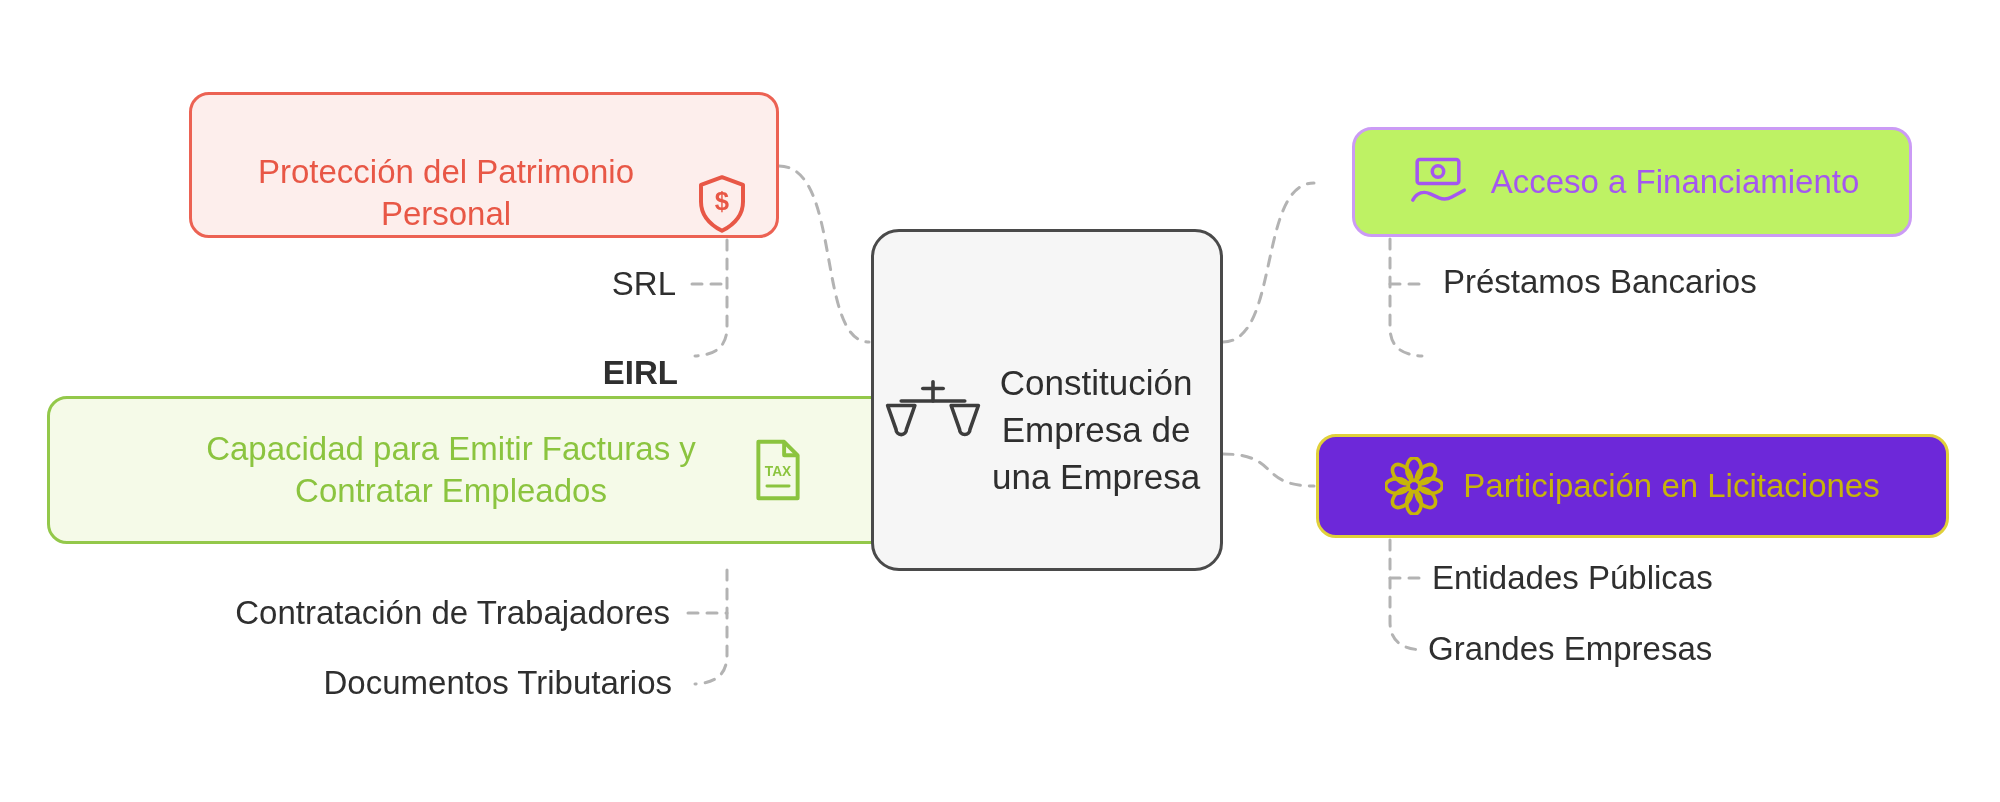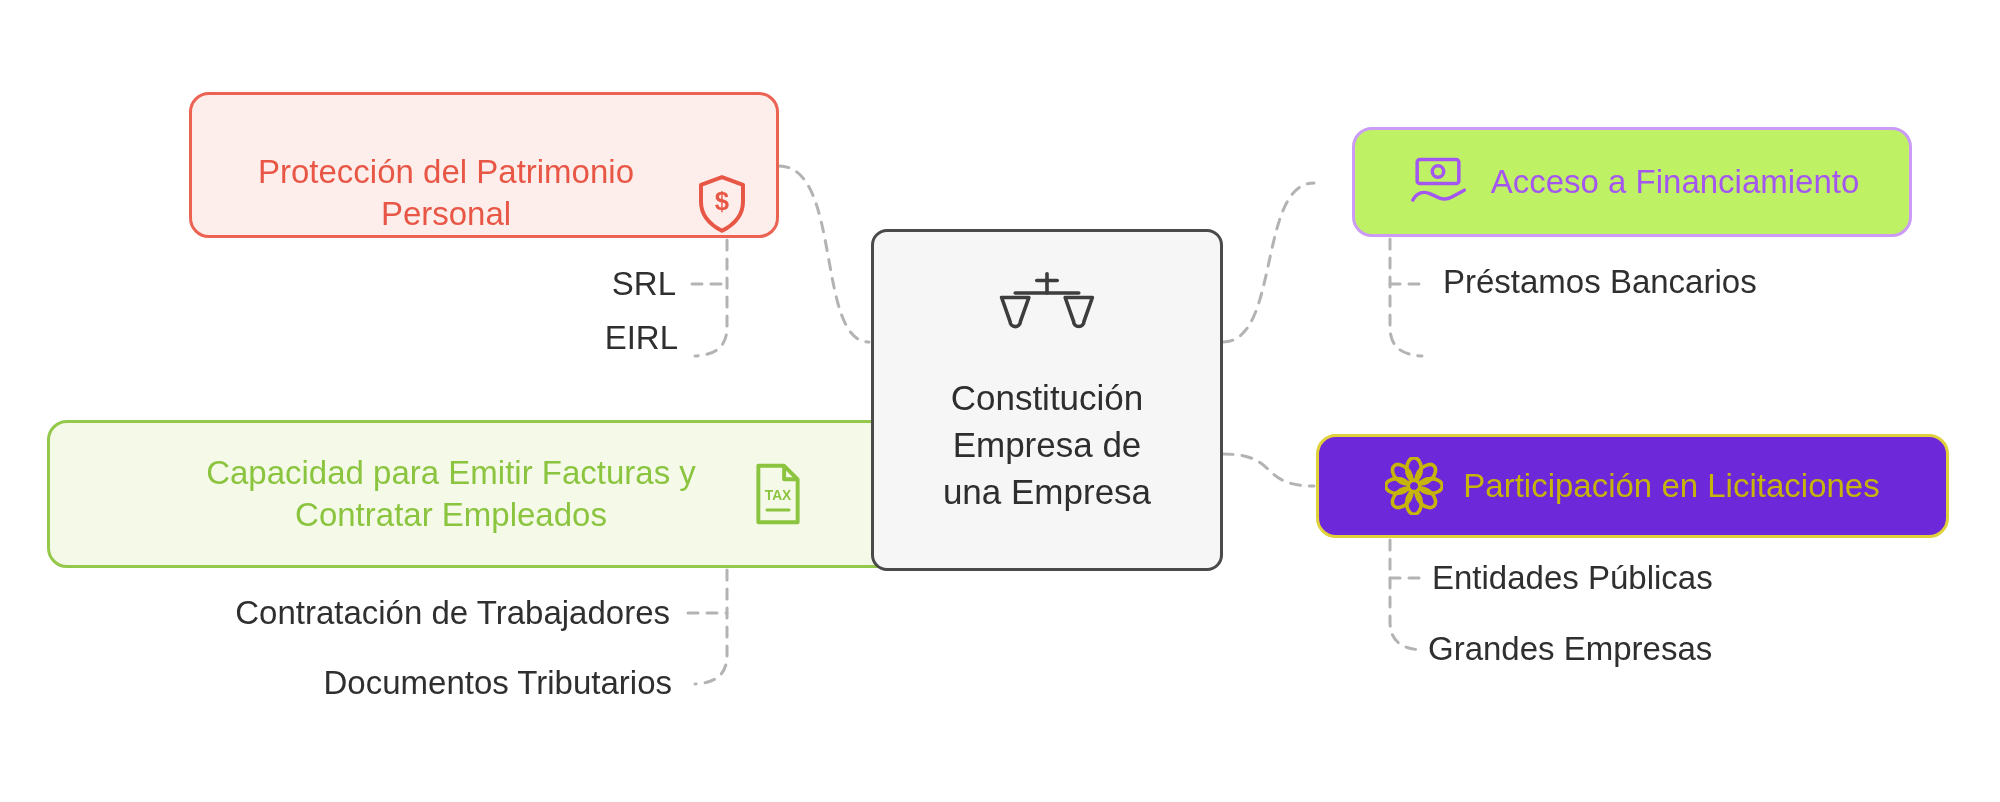--- a/index.html
+++ b/index.html
@@ -31,22 +31,22 @@
   .n-red    .branch-title { color:#e85746; }
   .n-green  { background:#f5fae8; border-color:#93c84a; }
   .n-green  .branch-title { color:#8bc43f; }
   .n-purple { background:#bef264; border-color:#cb9bf5;margin-left:36px; }
   .n-purple .branch-title { color:#a457f0; }
   .n-yellow { background:#6d28d9; border-color:#e0d03a; }
   .n-yellow .branch-title { color:#c7b40a; }
 
   
   .n-center {
-    background:#f6f6f6; border-color:#4a4a4a; border-radius:16px;
-    flex-direction:column; justify-content:flex-start; padding-top:36px;
+    background:#f6f6f6; border-color:#4a4a4a; border-radius:28px;
+    justify-content:flex-start; padding-top:36px;
   }
   .center-title {
     margin-top:22px; font-size:35px; line-height:47px;
     color:#2e2e2e; text-align:center;
   }
   .center-title span { display:block; }
 
   
   .child-label {
     position:absolute; font-size:33px; line-height:44px;
@@ -76,21 +76,21 @@
   </svg>
 
   <div class="node branch n-red" style="left:189px; top:92px; width:590px; height:146px;">
     <div class="branch-title" style="max-width:460px;">Protección del Patrimonio Personal</div>
     <svg class="icon" width="56" height="62" viewBox="0 0 24 26">
       <path d="M12 1.5 L21 4.8 V12 C21 18 17.2 21.8 12 24.5 C6.8 21.8 3 18 3 12 V4.8 Z" fill="none" stroke="#e85746" stroke-width="1.7" stroke-linejoin="round"></path>
       <text x="12" y="15.6" font-size="11" font-weight="600" text-anchor="middle" fill="#e85746" font-family="'Liberation Sans',sans-serif">$</text>
     </svg>
   </div>
 
-  <div class="node branch n-green" style="left:47px; top:420px; width:882px; height:148px;">
+  <div class="node branch n-green" style="left:47px; top:396px; width:882px; height:148px;">
     <div class="branch-title" style="max-width:560px;">Capacidad para Emitir Facturas y Contratar Empleados</div>
     <svg class="icon" width="54" height="64" viewBox="0 0 22 26">
       <path d="M3 1.5 H13.5 L19 7 V24.5 H3 Z" fill="none" stroke="#8bc43f" stroke-width="1.6" stroke-linejoin="round"></path>
       <path d="M13.5 1.5 V7 H19" fill="none" stroke="#8bc43f" stroke-width="1.6" stroke-linejoin="round"></path>
       <text x="11" y="15.5" font-size="5.6" font-weight="700" text-anchor="middle" fill="#8bc43f" font-family="'Liberation Sans',sans-serif">TAX</text>
       <path d="M6.5 19.5 H15.5" stroke="#8bc43f" stroke-width="1.2" stroke-linecap="round"></path>
     </svg>
   </div>
 
   <div class="node n-center" style="left:871px; top:229px; width:352px; height:342px;">
@@ -132,21 +132,21 @@
         <ellipse cx="0" cy="-7.6" rx="3.3" ry="5.1" transform="rotate(225)"></ellipse>
         <ellipse cx="0" cy="-7.6" rx="3.3" ry="5.1" transform="rotate(270)"></ellipse>
         <ellipse cx="0" cy="-7.6" rx="3.3" ry="5.1" transform="rotate(315)"></ellipse>
         <circle cx="0" cy="0" r="2.6"></circle>
       </g>
     </svg>
     <div class="branch-title" style="max-width:512px;">Participación en Licitaciones</div>
   </div>
 
   <div class="child-label" style="top:262px; right:1324px;">SRL</div>
-  <div class="child-label" style="top:316px; right:1322px;">EIRL</div>
+  <div class="child-label" style="top:351px; right:1322px;font-weight:bold;">EIRL</div>
   <div class="child-label" style="top:591px; right:1330px;">Contratación de Trabajadores</div>
   <div class="child-label" style="top:661px; right:1328px;">Documentos Tributarios</div>
 
   <div class="child-label" style="top:260px; left:1432px;margin-left:11px;">Préstamos Bancarios</div>
   <div class="child-label" style="top:556px; left:1432px;">Entidades Públicas</div>
   <div class="child-label" style="top:627px; left:1428px;">Grandes Empresas</div>
 
 </div>
 
 </body></html>

